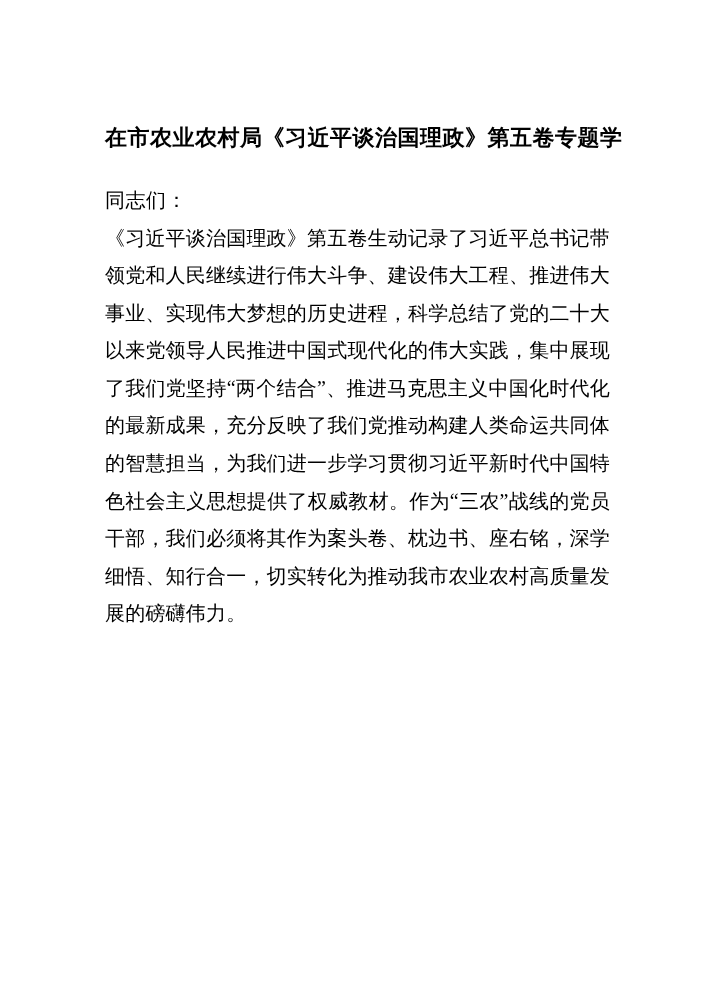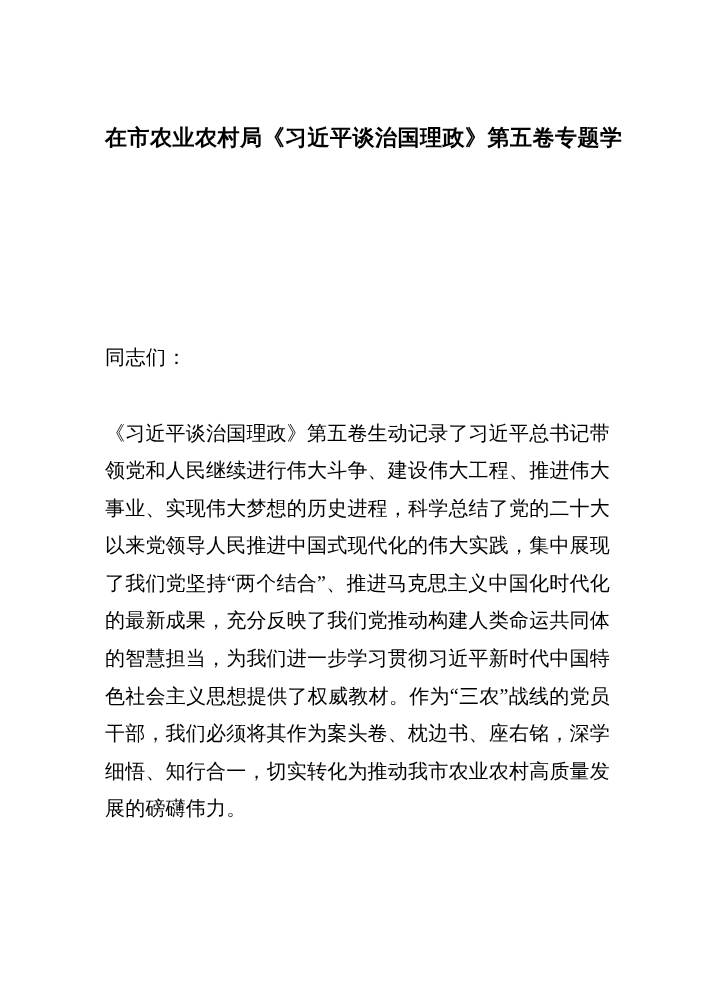--- a/index.html
+++ b/index.html
@@ -26,27 +26,25 @@
     font-size: 22px;
     color: #000000;
   }
   .doc-title .title-line {
     line-height: 88px;
     height: 88px;
     letter-spacing: 0.5px;
     white-space: nowrap;
   }
   .salutation {
-    margin-top: 157px;
     font-size: 20px;
     line-height: 37.5px;
     letter-spacing: 0.5px;
   }
   .body-paragraph {
-    margin-top: 38px;
     font-size: 20px;
     line-height: 37.6px;
     text-align: justify;
     text-justify: inter-ideograph;
     letter-spacing: 0.2px;
   }
 </style>
 </head>
 <body>
 

